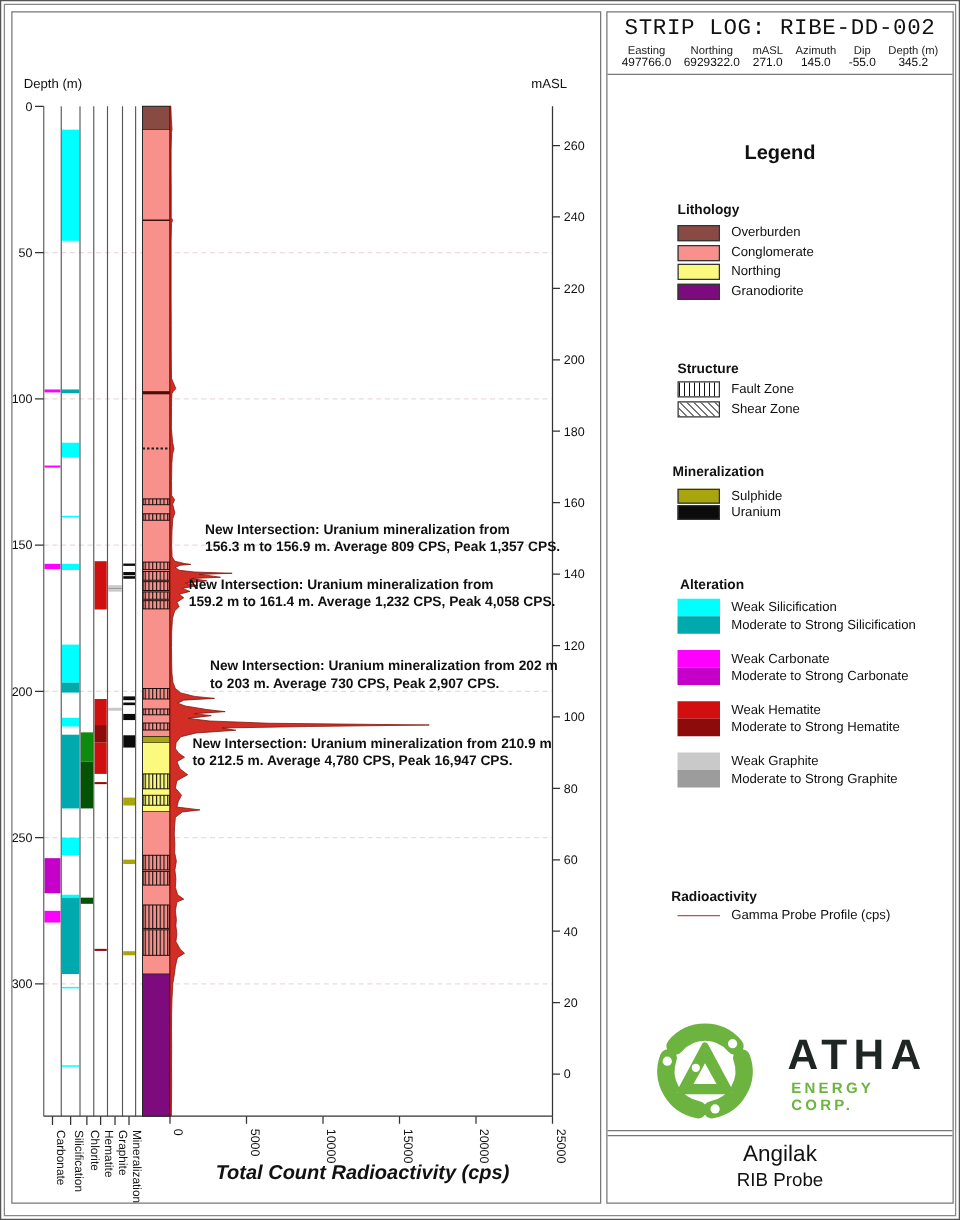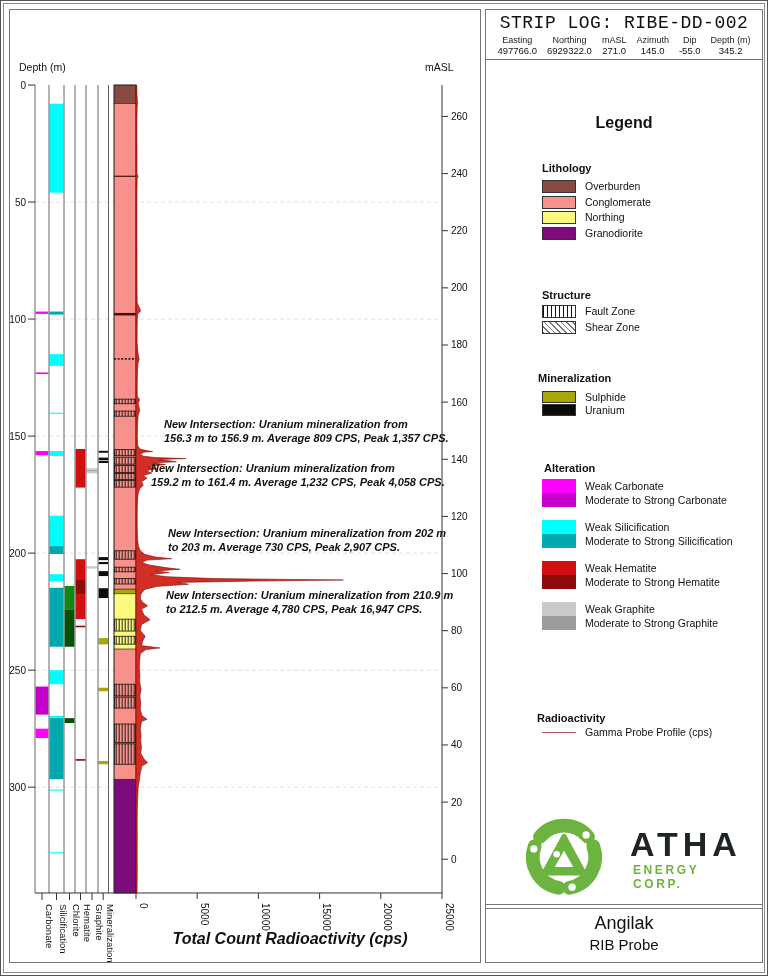--- a/index.html
+++ b/index.html
@@ -3,21 +3,21 @@
 <meta charset="utf-8">
 <style>
   html,body{margin:0;padding:0;background:#fff;}
   .page{position:relative;width:768px;height:976px;background:#fff;font-family:"Liberation Sans",sans-serif;color:#111;overflow:hidden;border:1px solid #555;box-sizing:border-box;}
   .frame{position:absolute;inset:2px;border:1px solid #888;pointer-events:none;}
   .panel-left{position:absolute;left:8px;top:8px;width:470px;height:952px;border:1px solid #777;}
   .panel-right{position:absolute;left:484px;top:8px;width:276px;height:952px;border:1px solid #777;}
   #log-svg{position:absolute;left:0;top:0;}
   .axis-title{position:absolute;font-size:10.5px;color:#111;}
   .cps-title{position:absolute;left:136px;top:929px;width:306px;text-align:center;font-size:16px;font-weight:bold;font-style:italic;}
-  .anno{position:absolute;font-size:11px;line-height:13.5px;font-weight:bold;font-style:italic;white-space:nowrap;}
+  .anno{position:absolute;font-size:11px;line-height:13.5px;font-weight:bold;white-space:nowrap;}
   
   .hd-box{position:absolute;left:0;top:0;width:100%;height:50px;border-bottom:1px solid #777;box-sizing:border-box;text-align:center;}
   .hd-title{margin-top:3px;font-size:18px;letter-spacing:.5px;font-family:Liberation Mono, monospace;}
   .hd-table{display:flex;justify-content:center;gap:10px;margin-top:2px;}
   .hd-cell{text-align:center;}
   .hd-label{font-size:9px;color:#222;}
   .hd-value{font-size:9.5px;}
   .scale-block{position:absolute;left:0;top:56px;width:100%;text-align:center;font-size:9.5px;line-height:12.5px;}
   .legend-title{position:absolute;left:0;top:104px;width:100%;text-align:center;font-size:16px;font-weight:bold;}
   .sec-h{position:absolute;font-size:11px;font-weight:bold;}
@@ -215,21 +215,21 @@
     <span style="display:block" data-interactable="false">156.3 m to 156.9 m. Average 809 CPS, Peak 1,357 CPS.</span>
   </div>
   <div class="anno" style="left:150px;top:461px;" data-interactable="false">
     <span style="display:block" data-interactable="false">New Intersection: Uranium mineralization from</span>
     <span style="display:block" data-interactable="false">159.2 m to 161.4 m. Average 1,232 CPS, Peak 4,058 CPS.</span>
   </div>
   <div class="anno" style="left:167px;top:526px;" data-interactable="false">
     <span style="display:block" data-interactable="false">New Intersection: Uranium mineralization from 202 m</span>
     <span style="display:block" data-interactable="false">to 203 m. Average 730 CPS, Peak 2,907 CPS.</span>
   </div>
-  <div class="anno" style="left:153px;top:588px;margin-left:12px;" data-interactable="false">
+  <div class="anno" style="left:153px;top:588px;" data-interactable="false">
     <span style="display:block" data-interactable="false">New Intersection: Uranium mineralization from 210.9 m</span>
     <span style="display:block" data-interactable="false">to 212.5 m. Average 4,780 CPS, Peak 16,947 CPS.</span>
   </div>
 
   <div class="panel-right" data-interactable="false">
     <div class="hd-box" data-interactable="false">
       <div class="hd-title" data-interactable="false">STRIP LOG: RIBE-DD-002</div>
       <div class="hd-table" id="hd-table" data-interactable="false">
           <div class="hd-cell" data-interactable="false">
             <div class="hd-label" data-interactable="false">Easting</div>
@@ -300,36 +300,36 @@
         <div class="leg-row" data-interactable="false" style="height: 13px;">
           <div class="sw" data-interactable="false" style="height: 12px; background: rgb(11, 11, 11);"></div>
           <div class="leg-label" data-interactable="false">Uranium</div>
         </div>
       </div>
 
     <div class="sec-h" style="left:58px;top:452px;" data-interactable="false">Alteration</div>
     <div style="position:absolute;left:56px;top:469px;" id="alt-items" data-interactable="false">
         <div class="alt-pair" data-interactable="false">
           <div class="alt-block" data-interactable="false">
+            <div class="alt-half" data-interactable="false" style="background: rgb(0, 255, 255);"></div>
+            <div class="alt-half" data-interactable="false" style="background: rgb(0, 169, 173);"></div>
+          </div>
+          <div class="alt-labels" data-interactable="false">
+            <div data-interactable="false">Weak Silicification</div>
+            <div data-interactable="false">Moderate to Strong Silicification</div>
+          </div>
+        </div>
+        <div class="alt-pair" data-interactable="false">
+          <div class="alt-block" data-interactable="false">
             <div class="alt-half" data-interactable="false" style="background: rgb(255, 0, 255);"></div>
             <div class="alt-half" data-interactable="false" style="background: rgb(196, 0, 201);"></div>
           </div>
           <div class="alt-labels" data-interactable="false">
             <div data-interactable="false">Weak Carbonate</div>
             <div data-interactable="false">Moderate to Strong Carbonate</div>
-          </div>
-        </div>
-        <div class="alt-pair" data-interactable="false">
-          <div class="alt-block" data-interactable="false">
-            <div class="alt-half" data-interactable="false" style="background: rgb(0, 255, 255);"></div>
-            <div class="alt-half" data-interactable="false" style="background: rgb(0, 169, 173);"></div>
-          </div>
-          <div class="alt-labels" data-interactable="false">
-            <div data-interactable="false">Weak Silicification</div>
-            <div data-interactable="false">Moderate to Strong Silicification</div>
           </div>
         </div>
         <div class="alt-pair" data-interactable="false">
           <div class="alt-block" data-interactable="false">
             <div class="alt-half" data-interactable="false" style="background: rgb(208, 16, 16);"></div>
             <div class="alt-half" data-interactable="false" style="background: rgb(142, 11, 11);"></div>
           </div>
           <div class="alt-labels" data-interactable="false">
             <div data-interactable="false">Weak Hematite</div>
             <div data-interactable="false">Moderate to Strong Hematite</div>

